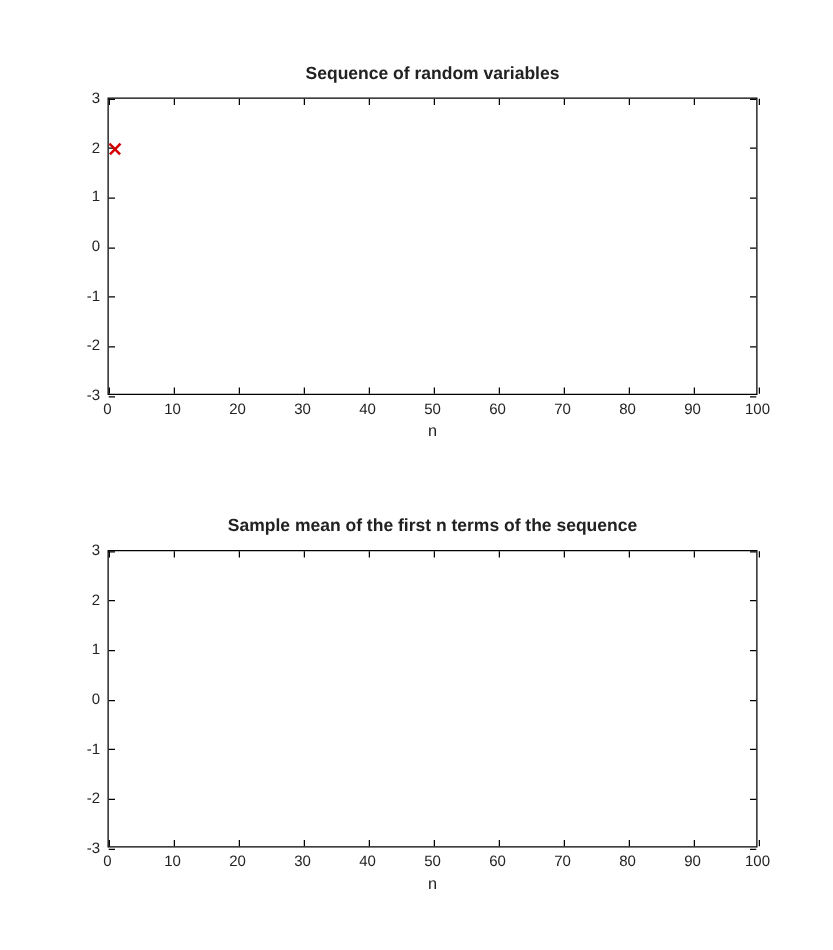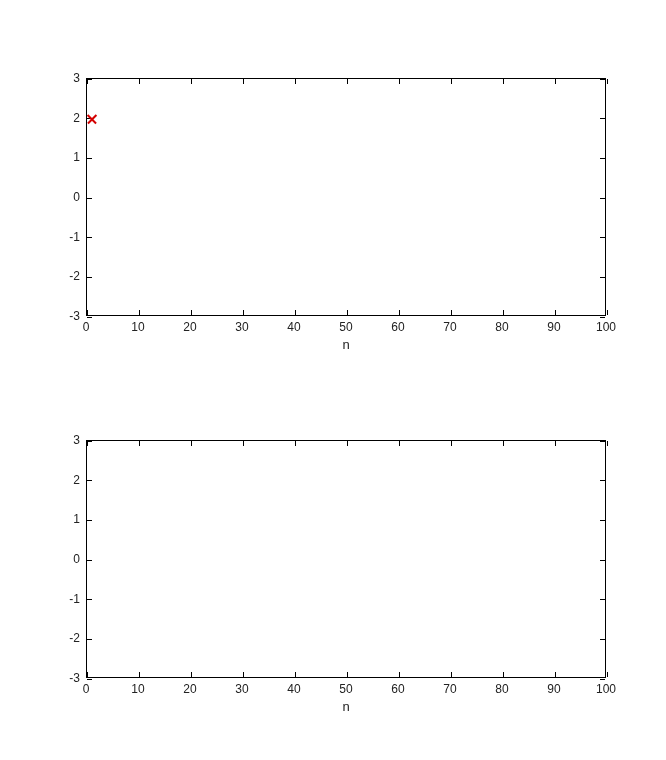--- a/index.html
+++ b/index.html
@@ -122,20 +122,21 @@
         <div class="ytick" style="top: 118.5px;"></div>
         <div class="ytick right" style="top: 118.5px;"></div>
         <div class="ytick" style="top: 78.8333px;"></div>
         <div class="ytick right" style="top: 78.8333px;"></div>
         <div class="ytick" style="top: 39.1667px;"></div>
         <div class="ytick right" style="top: 39.1667px;"></div>
         <div class="ytick" style="top: -0.5px;"></div>
         <div class="ytick right" style="top: -0.5px;"></div>
         <div class="marker-x" style="left: 5.2px; top: 39.6667px;"></div>
       </div>
+      <div class="title">Sequence of random variables</div>
       <div class="xlabel">n</div>
       <div class="xtlabel" style="left: 0px;">0</div>
       <div class="xtlabel" style="left: 52px;">10</div>
       <div class="xtlabel" style="left: 104px;">20</div>
       <div class="xtlabel" style="left: 156px;">30</div>
       <div class="xtlabel" style="left: 208px;">40</div>
       <div class="xtlabel" style="left: 260px;">50</div>
       <div class="xtlabel" style="left: 312px;">60</div>
       <div class="xtlabel" style="left: 364px;">70</div>
       <div class="xtlabel" style="left: 416px;">80</div>
@@ -181,20 +182,21 @@
         <div class="ytick right" style="top: 158.167px;"></div>
         <div class="ytick" style="top: 118.5px;"></div>
         <div class="ytick right" style="top: 118.5px;"></div>
         <div class="ytick" style="top: 78.8333px;"></div>
         <div class="ytick right" style="top: 78.8333px;"></div>
         <div class="ytick" style="top: 39.1667px;"></div>
         <div class="ytick right" style="top: 39.1667px;"></div>
         <div class="ytick" style="top: -0.5px;"></div>
         <div class="ytick right" style="top: -0.5px;"></div>
       </div>
+      <div class="title">Sample mean of the first n terms of the sequence</div>
       <div class="xlabel">n</div>
       <div class="xtlabel" style="left: 0px;">0</div>
       <div class="xtlabel" style="left: 52px;">10</div>
       <div class="xtlabel" style="left: 104px;">20</div>
       <div class="xtlabel" style="left: 156px;">30</div>
       <div class="xtlabel" style="left: 208px;">40</div>
       <div class="xtlabel" style="left: 260px;">50</div>
       <div class="xtlabel" style="left: 312px;">60</div>
       <div class="xtlabel" style="left: 364px;">70</div>
       <div class="xtlabel" style="left: 416px;">80</div>

